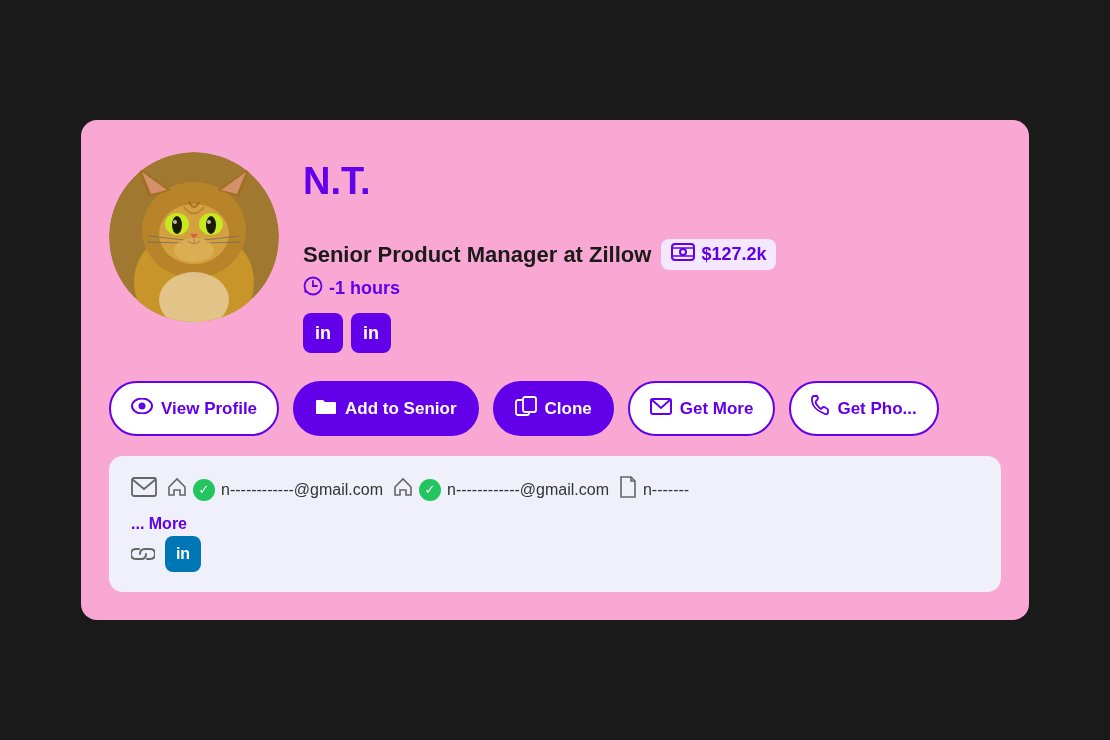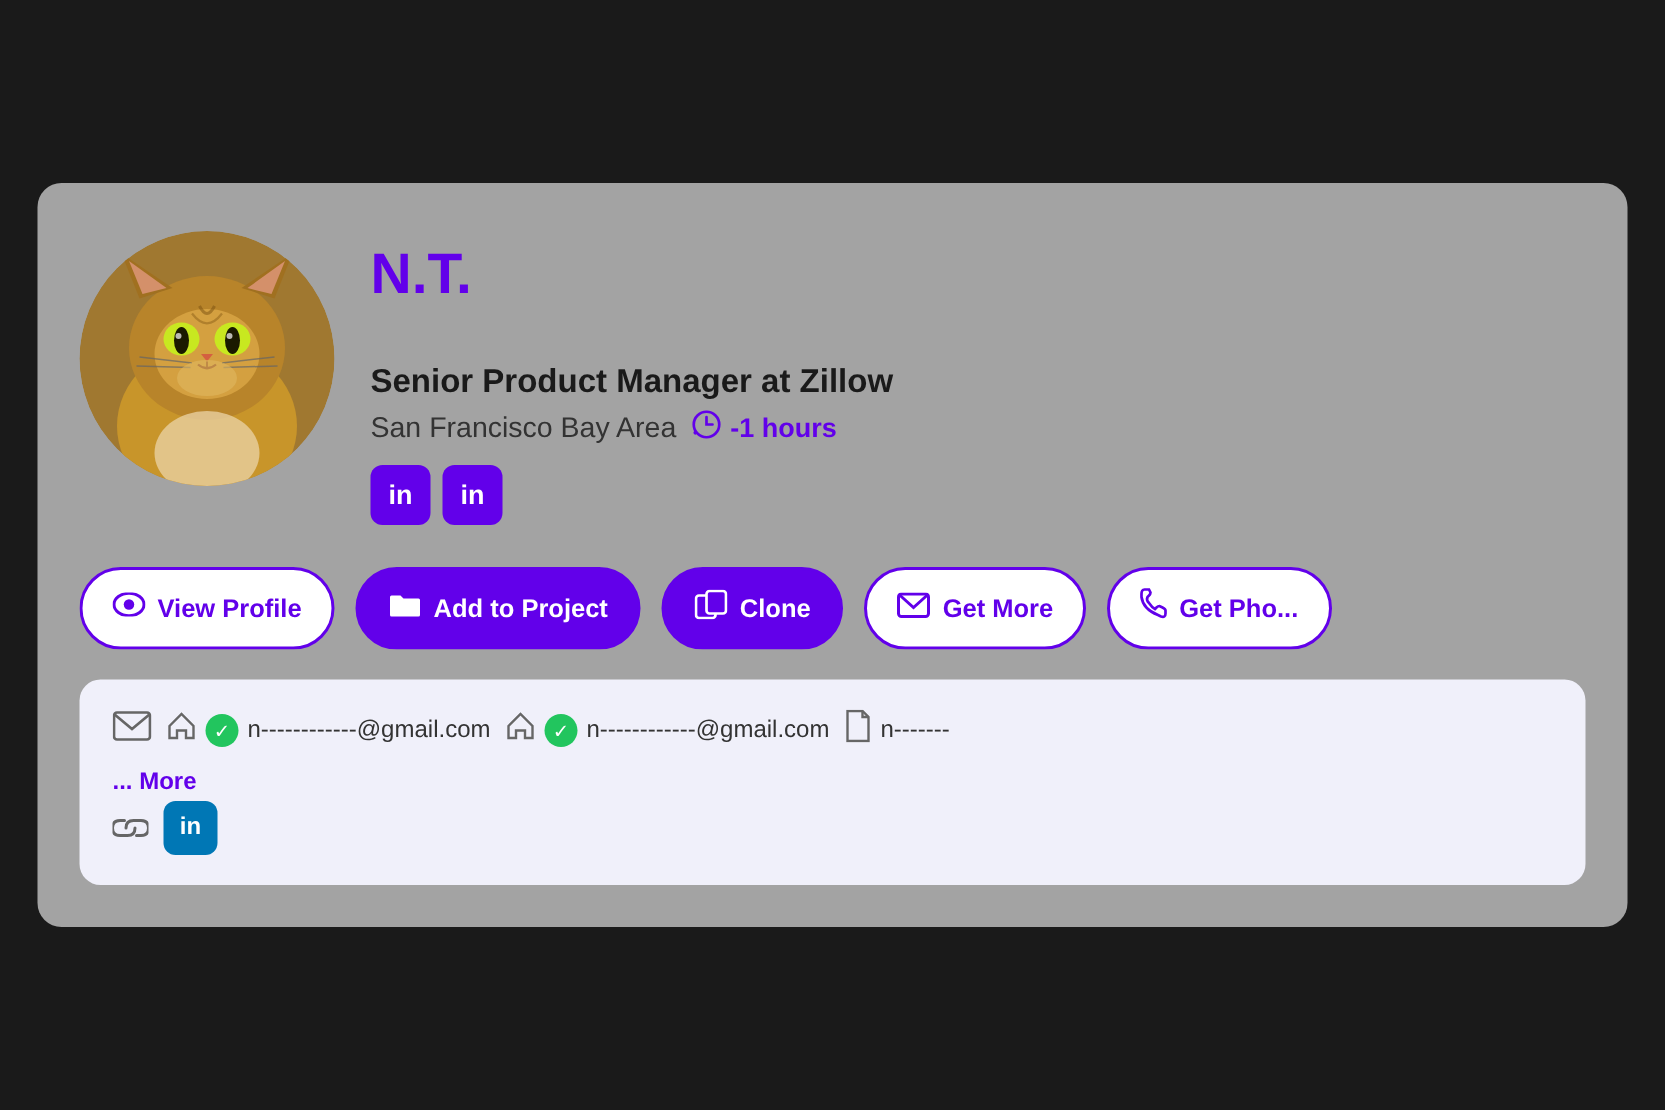--- a/index.html
+++ b/index.html
@@ -5,23 +5,23 @@
     * { box-sizing: border-box; margin: 0; padding: 0; }
     body {
       background: #1a1a1a;
       display: flex;
       align-items: center;
       justify-content: center;
       min-height: 100vh;
       font-family: -apple-system, BlinkMacSystemFont, 'Segoe UI', sans-serif;
     }
     .card-wrapper {
-      background: #a3a3a3;
+      background: #f9a8d4;
       border-radius: 16px;
-      width: 1060px;
+      width: 948px;
       padding: 32px 28px 28px 28px;
       overflow: hidden;
     }
 
     
     .profile-header {
       display: flex;
       align-items: flex-start;
       gap: 24px;
       margin-bottom: 28px;
@@ -279,24 +279,34 @@
         <ellipse cx="85" cy="148" rx="35" ry="28" fill="#e8d0a0" opacity="0.8"></ellipse>
         <g clip-path="url(#circle)"></g>
       </svg>
     </div>
 
     <div class="profile-info">
       <div class="profile-name">N.T.</div>
 
       <div class="profile-title-row">
         <span class="profile-title">Senior Product Manager at Zillow</span>
+        <div class="salary-badge">
+          <span class="salary-icon">
+            <svg width="24" height="18" viewBox="0 0 24 18" fill="none">
+              <rect x="1" y="1" width="22" height="16" rx="3" stroke="#6200ea" stroke-width="2" fill="none"></rect>
+              <circle cx="12" cy="9" r="3" stroke="#6200ea" stroke-width="2" fill="none"></circle>
+              <line x1="1" y1="5" x2="23" y2="5" stroke="#6200ea" stroke-width="1.5"></line>
+              <line x1="1" y1="13" x2="23" y2="13" stroke="#6200ea" stroke-width="1.5"></line>
+            </svg>
+          </span>
+          <span class="salary-text">$127.2k</span>
+        </div>
       </div>
 
       <div class="location-row">
-        <span class="location-text">San Francisco Bay Area</span>
         <div class="time-badge">
           <span class="time-icon">
             <svg width="20" height="20" viewBox="0 0 20 20" fill="none">
               <circle cx="10" cy="10" r="8.5" stroke="#6200ea" stroke-width="1.8" fill="none"></circle>
               <path d="M 10 5 L 10 10 L 14 10" stroke="#6200ea" stroke-width="1.8" stroke-linecap="round"></path>
               <path d="M 3 14 Q 1 16 3 16" stroke="#6200ea" stroke-width="1.5" fill="none"></path>
             </svg>
           </span>
           <span>-1 hours</span>
         </div>
@@ -319,21 +329,21 @@
       </span>
       <span>View Profile</span>
     </button>
 
     <button class="action-btn filled">
       <span class="action-btn-icon">
         <svg width="22" height="18" viewBox="0 0 22 18" fill="none">
           <path d="M1 4 L1 16 Q1 17 2 17 L20 17 Q21 17 21 16 L21 6 Q21 5 20 5 L10 5 L8 3 L2 3 Q1 3 1 4Z" fill="white"></path>
         </svg>
       </span>
-      <span>Add to Project</span>
+      <span>Add to Senior</span>
     </button>
 
     <button class="action-btn filled">
       <span class="action-btn-icon">
         <svg width="22" height="20" viewBox="0 0 22 20" fill="none">
           <rect x="1" y="4" width="13" height="15" rx="2" stroke="white" stroke-width="1.8" fill="none"></rect>
           <rect x="8" y="1" width="13" height="15" rx="2" fill="#6200ea" stroke="white" stroke-width="1.8"></rect>
         </svg>
       </span>
       <span>Clone</span>

